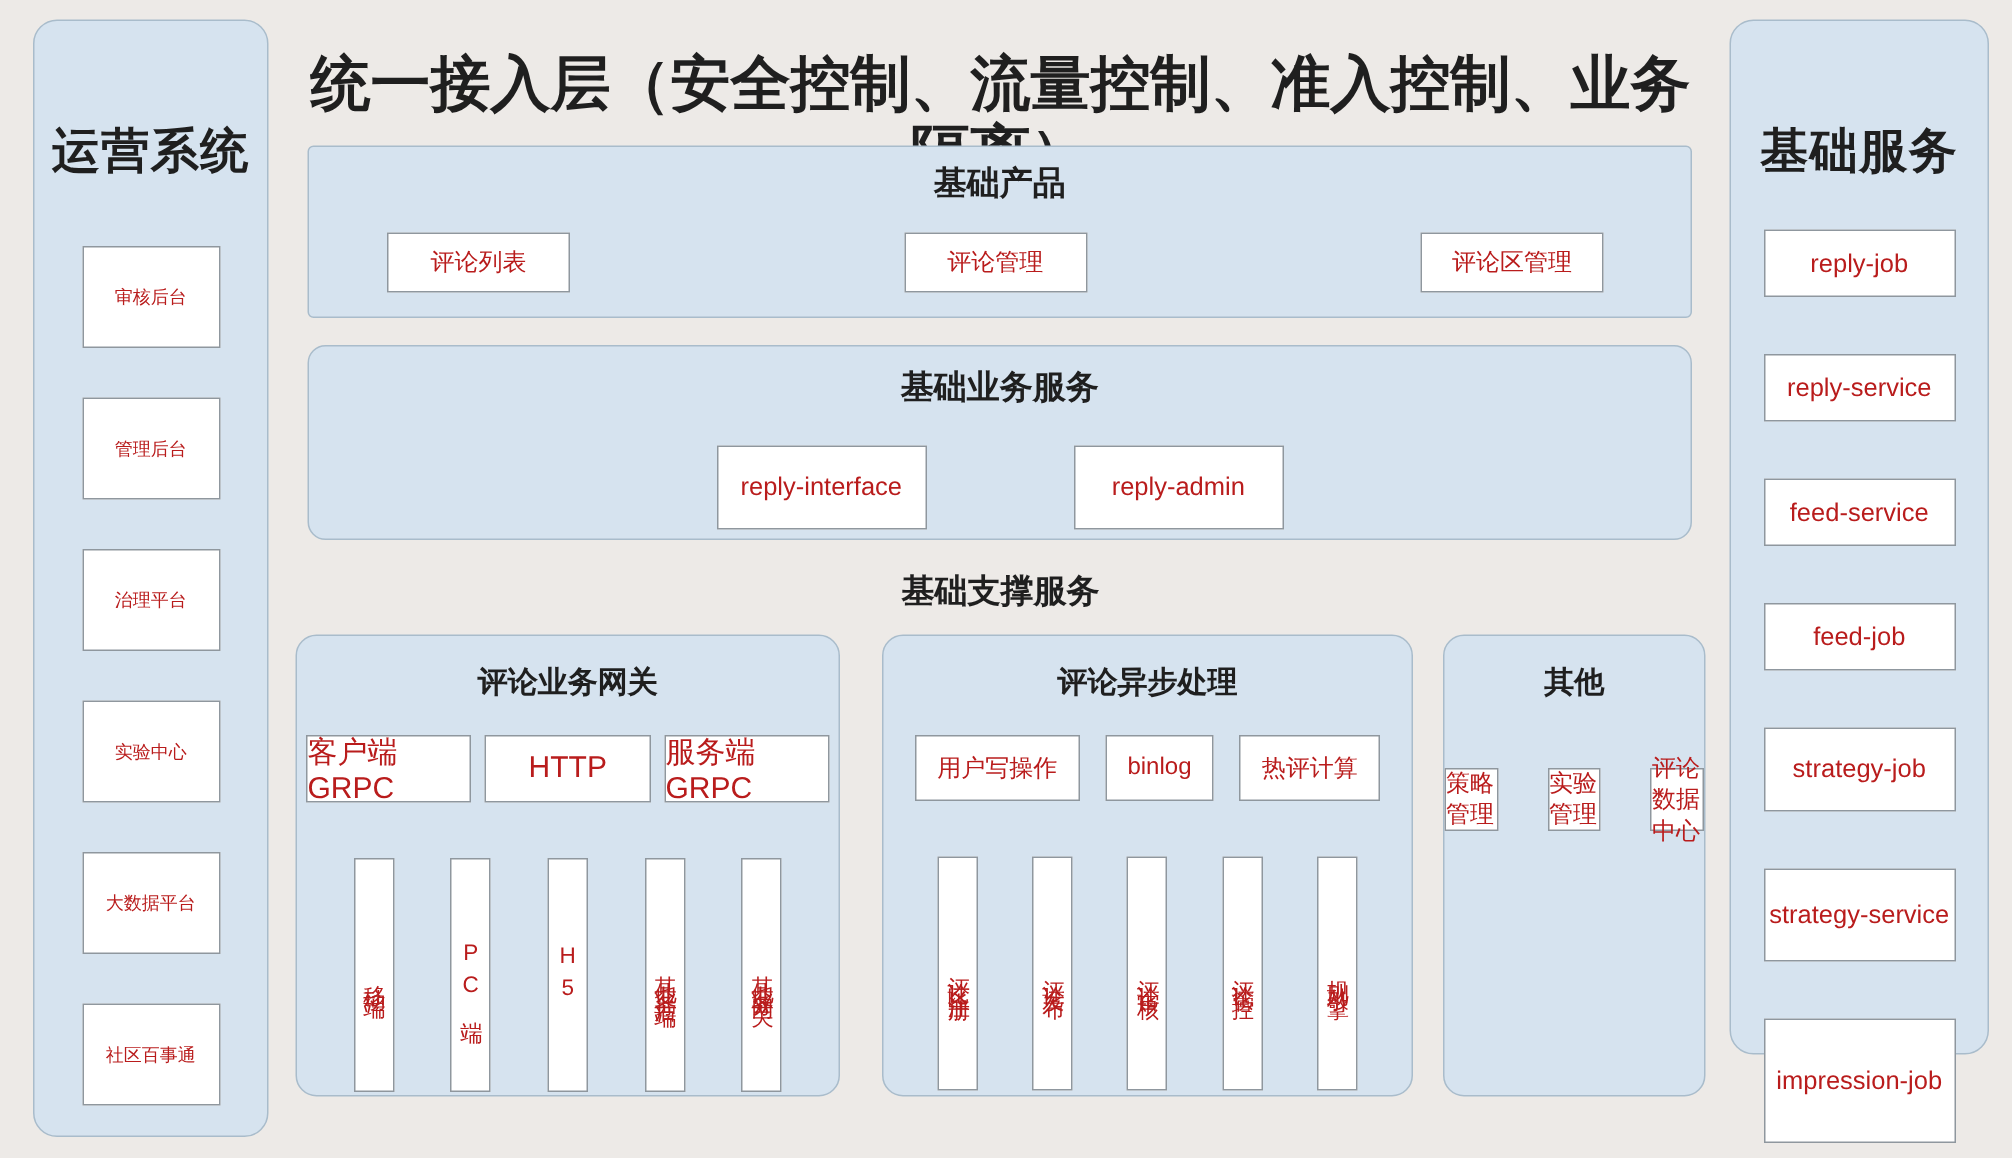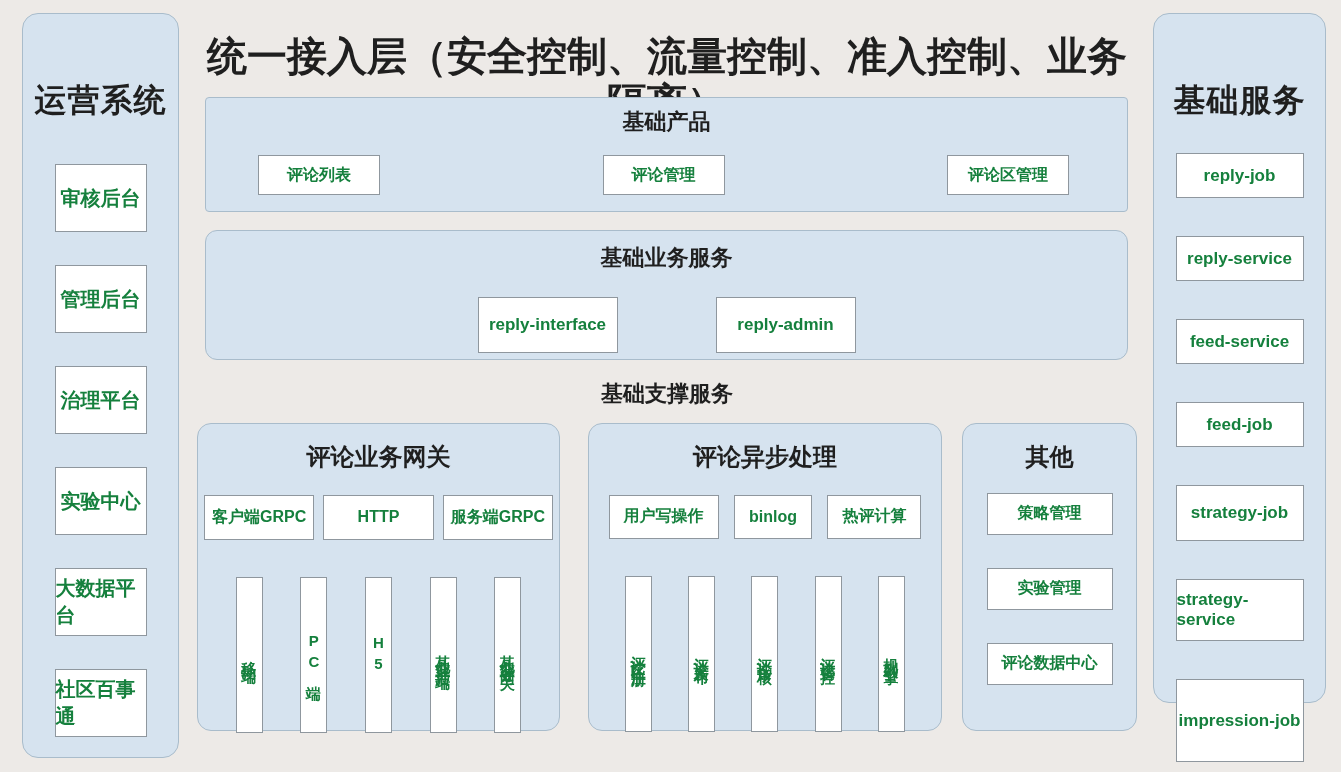--- a/index.html
+++ b/index.html
@@ -9,32 +9,32 @@
     font-family:"Liberation Sans","DejaVu Sans",sans-serif;
     color:#1f1f1f;
   }
   .panel{
     position:absolute;box-sizing:border-box;
     background:#d6e3ef;border:1px solid #a9bccb;border-radius:16px;
   }
   .box{
     box-sizing:border-box;background:#ffffff;border:1px solid #8f979e;
     display:flex;align-items:center;justify-content:center;
-    font-weight:700;color:#15803d;
+    font-weight:400;color:#b91c1c;
   }
   
   #left-panel{left:22px;top:13px;width:157px;height:745px;}
   #right-panel{left:1153px;top:13px;width:173px;height:690px;}
   .side-title{
     padding-top:70px;text-align:center;
     font-size:32px;font-weight:700;letter-spacing:1px;line-height:1;
   }
   .side-items{display:flex;flex-direction:column;align-items:center;}
   #left-panel .side-items{margin-top:48px;gap:33px;}
-  #left-panel .box{width:92px;height:68px;font-size:20px;}
+  #left-panel .box{width:92px;height:68px;font-size:12px;}
   #right-panel .side-items{margin-top:37px;gap:38px;}
   #right-panel .box{width:128px;height:45px;font-size:17px;}
   #right-panel .box:nth-child(5){height:56px;}
   #right-panel .box:nth-child(6){height:62px;}
   #right-panel .box:nth-child(7){height:83px;}
   
   #main-title{
     position:absolute;left:197px;top:33px;width:940px;
     text-align:center;font-size:40px;font-weight:700;line-height:1.15;
   }
@@ -59,44 +59,44 @@
   
   #support-label{
     position:absolute;left:197px;top:379px;width:940px;
     text-align:center;font-size:22px;font-weight:700;
   }
   
   #gateway-panel{left:197px;top:423px;width:363px;height:308px;border-radius:14px;}
   #async-panel{left:588px;top:423px;width:354px;height:308px;border-radius:14px;}
   #other-panel{left:962px;top:423px;width:175px;height:308px;border-radius:14px;}
   .sub-title{
-    text-align:center;font-size:24px;font-weight:700;margin-top:19px;line-height:1.2;
+    text-align:center;font-size:20px;font-weight:700;margin-top:19px;line-height:1.2;
   }
   .proto-row{
     display:flex;justify-content:center;align-items:center;
     gap:9px;margin-top:23px;padding:0 6px;
   }
-  .proto-row .box{flex:1;height:45px;font-size:16px;}
+  .proto-row .box{flex:1;height:45px;font-size:20px;}
   .src-row{
     display:flex;justify-content:space-evenly;align-items:flex-end;
     margin-top:23px;padding:0 4px;
   }
   .src-row .box{height:44px;font-size:16px;padding:0 14px;}
   .vrow{
     display:flex;justify-content:space-evenly;align-items:flex-start;
     margin-top:37px;
   }
   .vbox{width:27px;height:156px;font-size:15px;}
   .vbox span{
     writing-mode:vertical-rl;text-orientation:upright;
     letter-spacing:4px;line-height:1;
   }
   #other-panel .other-items{
-    display:flex;flex-direction:column;align-items:center;
-    margin-top:21px;gap:33px;
+    display:flex;flex-direction:row;align-items:center;
+    margin-top:45px;gap:33px;
   }
   #other-panel .box{width:126px;height:42px;font-size:16px;}
 </style>
 </head>
 <body>
 
 <div>
 
   <div class="panel" id="left-panel">
     <div class="side-title">运营系统</div>

